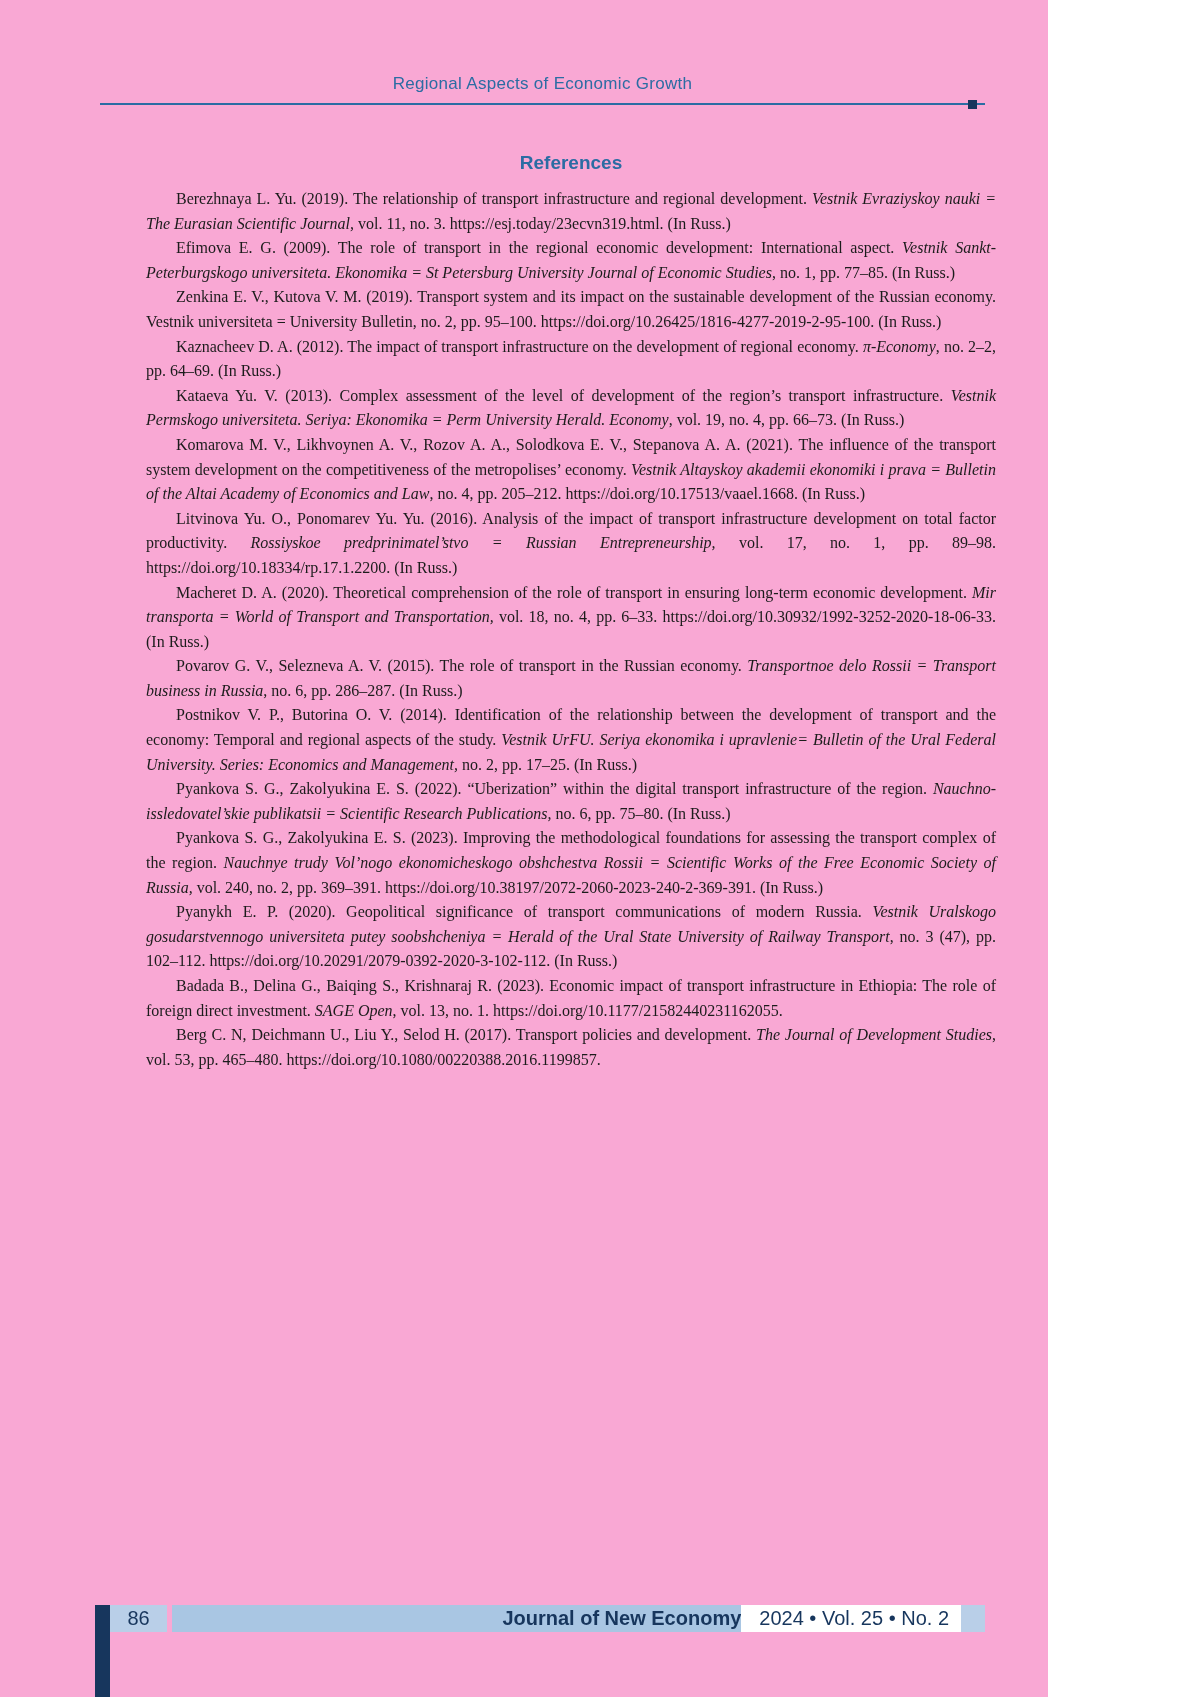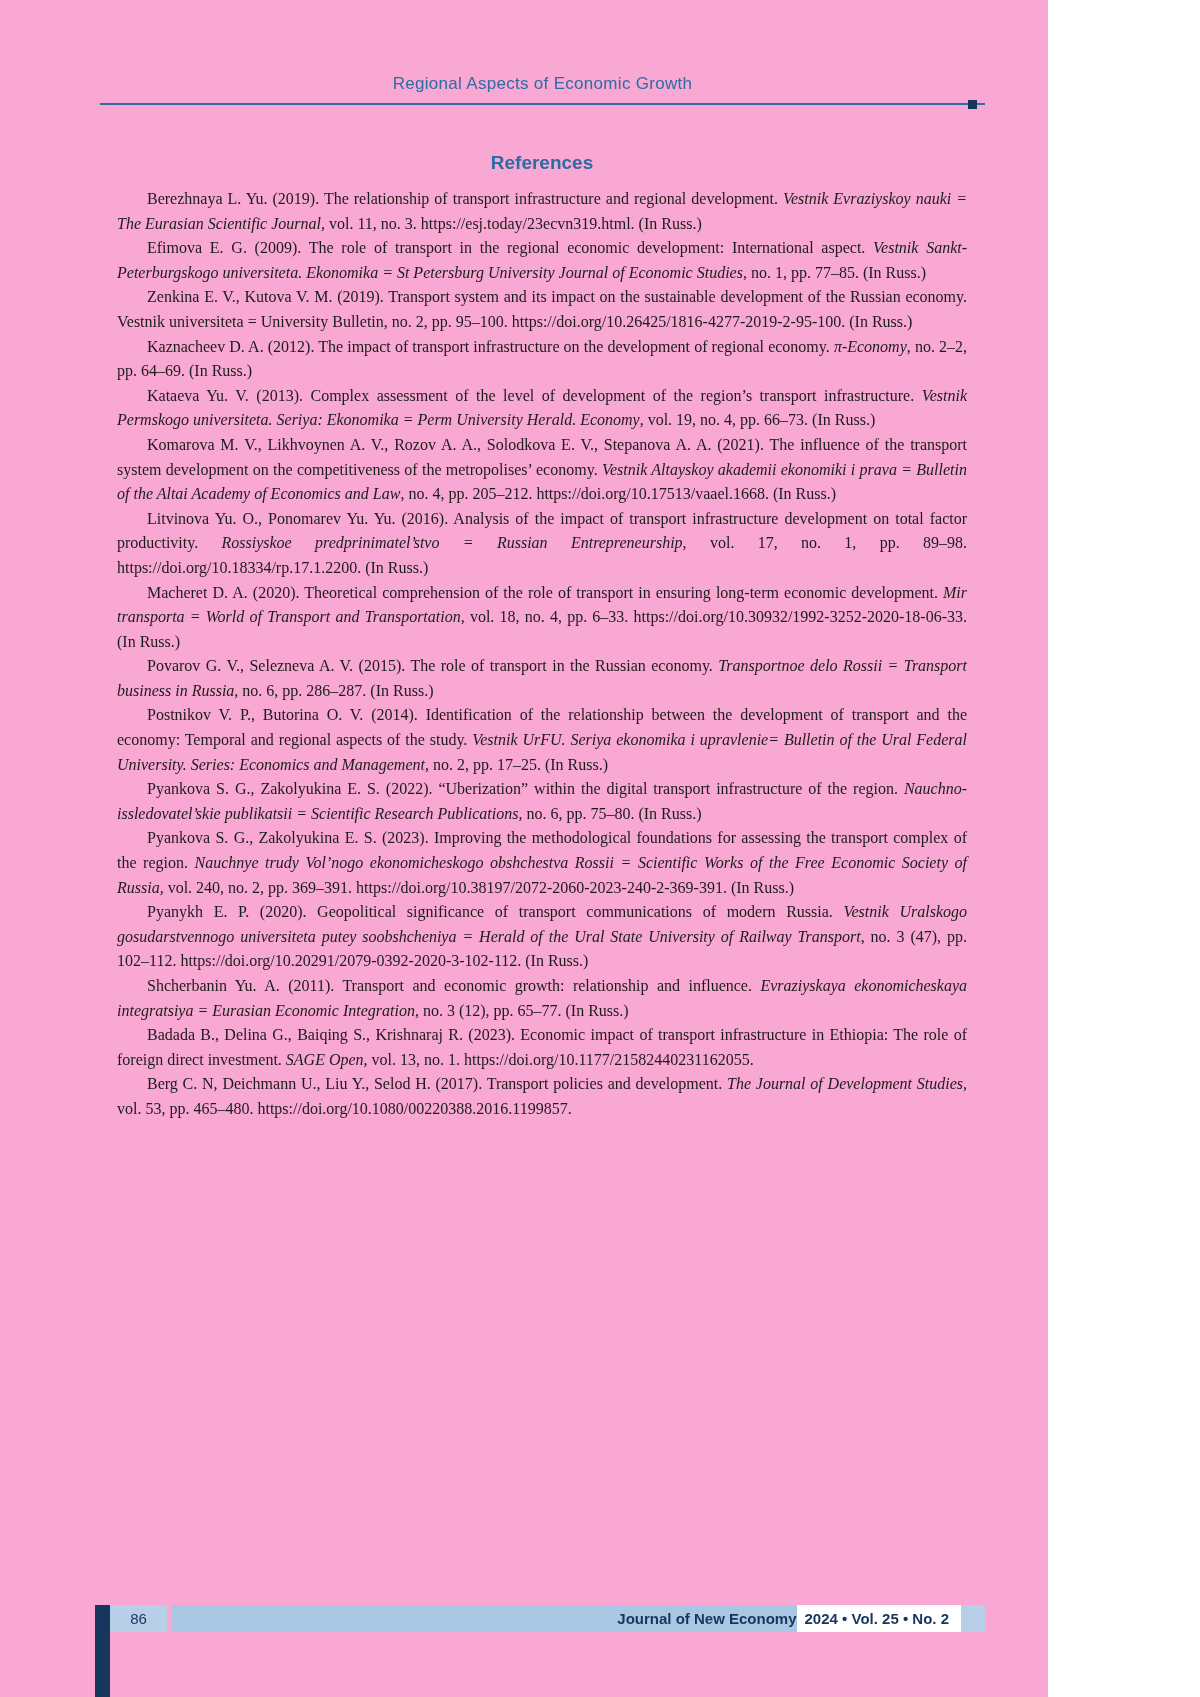--- a/index.html
+++ b/index.html
@@ -37,21 +37,21 @@
     right: 8px;
     top: -3px;
     width: 9px;
     height: 9px;
     background: #17365d;
   }
   
   .main {
     position: absolute;
     top: 152px;
-    left: 117px;
+    left: 146px;
     width: 850px;
   }
   .references-title {
     font-family: "Liberation Sans", sans-serif;
     font-size: 19px;
     font-weight: 600;
     color: #2b6ca3;
     text-align: center;
     margin-bottom: 13px;
   }
@@ -66,21 +66,21 @@
   
   .footer {
     position: absolute;
     top: 1605px;
     left: 110px;
     width: 875px;
     height: 27px;
     display: flex;
     align-items: stretch;
     font-family: "Liberation Sans", sans-serif;
-    font-size: 15px;
+    font-size: 20px;
   }
   .page-num-box {
     width: 57px;
     background: #b9cfe8;
     color: #17365d;
     display: flex;
     align-items: center;
     justify-content: center;
   }
   .footer-band {
@@ -89,24 +89,24 @@
     background: #a9c6e3;
     display: flex;
     align-items: center;
     justify-content: flex-end;
     color: #17365d;
     font-weight: 600;
   }
   .issue-info {
     display: flex;
     align-items: center;
-    padding: 0 12px 0 8px;
+    padding: 0 12px 0 18px;
     background: #ffffff;
     color: #17365d;
-    font-weight: 700;
+    font-weight: 400;
     white-space: nowrap;
   }
   .footer-square {
     width: 24px;
     background: #b9cfe8;
   }
   .corner-bar {
     position: absolute;
     left: 95px;
     top: 1605px;
@@ -136,21 +136,20 @@
         <p class="ref"><span>Kaznacheev D. A. (2012). The impact of transport infrastructure on the development of regional economy. </span><em>π-Economy</em><span>, no. 2–2, pp. 64–69. (In Russ.)</span></p>
         <p class="ref"><span>Kataeva Yu. V. (2013). Complex assessment of the level of development of the region’s transport infrastructure. </span><em>Vestnik Permskogo universiteta. Seriya: Ekonomika = Perm University Herald. Economy</em><span>, vol. 19, no. 4, pp. 66–73. (In Russ.)</span></p>
         <p class="ref"><span>Komarova M. V., Likhvoynen A. V., Rozov A. A., Solodkova E. V., Stepanova A. A. (2021). The influence of the transport system development on the competitiveness of the metropolises’ economy. </span><em>Vestnik Altayskoy akademii ekonomiki i prava = Bulletin of the Altai Academy of Economics and Law</em><span>, no. 4, pp. 205–212. https://doi.org/10.17513/vaael.1668. (In Russ.)</span></p>
         <p class="ref"><span>Litvinova Yu. O., Ponomarev Yu. Yu. (2016). Analysis of the impact of transport infrastructure development on total factor productivity. </span><em>Rossiyskoe predprinimatel’stvo = Russian Entrepreneurship,</em><span> vol. 17, no. 1, pp. 89–98. https://doi.org/10.18334/rp.17.1.2200. (In Russ.)</span></p>
         <p class="ref"><span>Macheret D. A. (2020). Theoretical comprehension of the role of transport in ensuring long-term economic development. </span><em>Mir transporta = World of Transport and Transportation,</em><span> vol. 18, no. 4, pp. 6–33. https://doi.org/10.30932/1992-3252-2020-18-06-33. (In Russ.)</span></p>
         <p class="ref"><span>Povarov G. V., Selezneva A. V. (2015). The role of transport in the Russian economy. </span><em>Transportnoe delo Rossii = Transport business in Russia</em><span>, no. 6, pp. 286–287. (In Russ.)</span></p>
         <p class="ref"><span>Postnikov V. P., Butorina O. V. (2014). Identification of the relationship between the development of transport and the economy: Temporal and regional aspects of the study. </span><em>Vestnik UrFU. Seriya ekonomika i upravlenie= Bulletin of the Ural Federal University. Series: Economics and Management,</em><span> no. 2, pp. 17–25. (In Russ.)</span></p>
         <p class="ref"><span>Pyankova S. G., Zakolyukina E. S. (2022). “Uberization” within the digital transport infrastructure of the region. </span><em>Nauchno-issledovatel’skie publikatsii = Scientific Research Publications,</em><span> no. 6, pp. 75–80. (In Russ.)</span></p>
         <p class="ref"><span>Pyankova S. G., Zakolyukina E. S. (2023). Improving the methodological foundations for assessing the transport complex of the region. </span><em>Nauchnye trudy Vol’nogo ekonomicheskogo obshchestva Rossii = Scientific Works of the Free Economic Society of Russia,</em><span> vol. 240, no. 2, pp. 369–391. https://doi.org/10.38197/2072-2060-2023-240-2-369-391. (In Russ.)</span></p>
         <p class="ref"><span>Pyanykh E. P. (2020). Geopolitical significance of transport communications of modern Russia. </span><em>Vestnik Uralskogo gosudarstvennogo universiteta putey soobshcheniya = Herald of the Ural State University of Railway Transport</em><span>, no. 3 (47), pp. 102–112. https://doi.org/10.20291/2079-0392-2020-3-102-112. (In Russ.)</span></p>
-        <p class="ref"><span>Shcherbanin Yu. A. (2011). Transport and economic growth: relationship and influence. </span><em>Evraziyskaya ekonomicheskaya integratsiya = Eurasian Economic Integration</em><span>, no. 3 (12), pp. 65–77. (In Russ.)</span></p>
         <p class="ref"><span>Badada B., Delina G., Baiqing S., Krishnaraj R. (2023). Economic impact of transport infrastructure in Ethiopia: The role of foreign direct investment. </span><em>SAGE Open</em><span>, vol. 13, no. 1. https://doi.org/10.1177/21582440231162055.</span></p>
         <p class="ref"><span>Berg C. N, Deichmann U., Liu Y., Selod H. (2017). Transport policies and development. </span><em>The Journal of Development Studies</em><span>, vol. 53, pp. 465–480. https://doi.org/10.1080/00220388.2016.1199857.</span></p>
       </section>
   </main>
 
   <footer class="footer">
     <div class="page-num-box">86</div>
     <div class="footer-band">
       <span>Journal of New Economy</span>
     </div>

